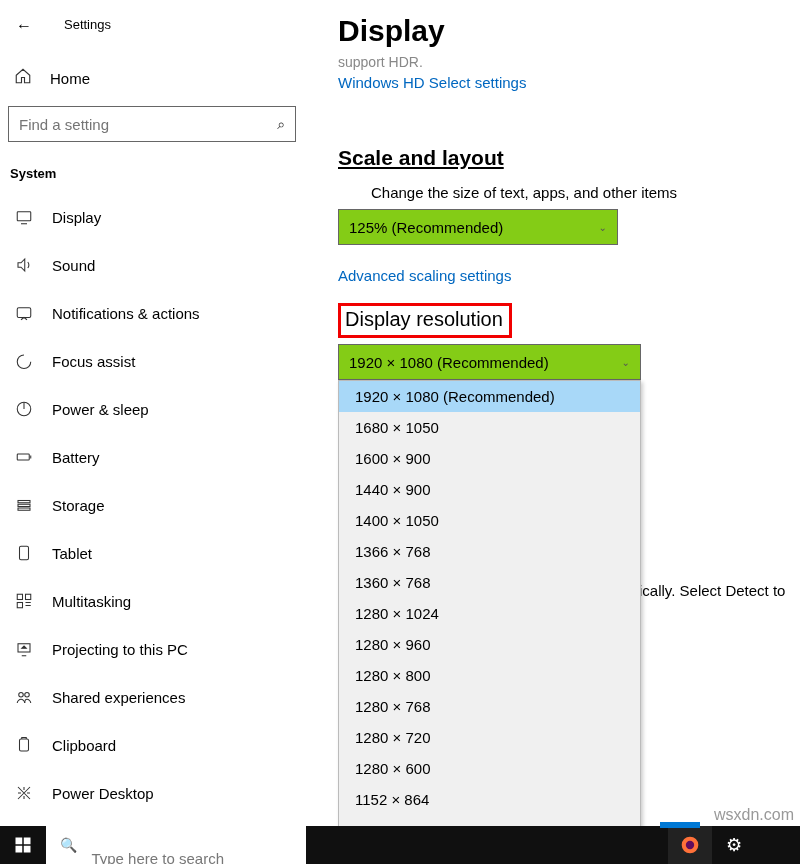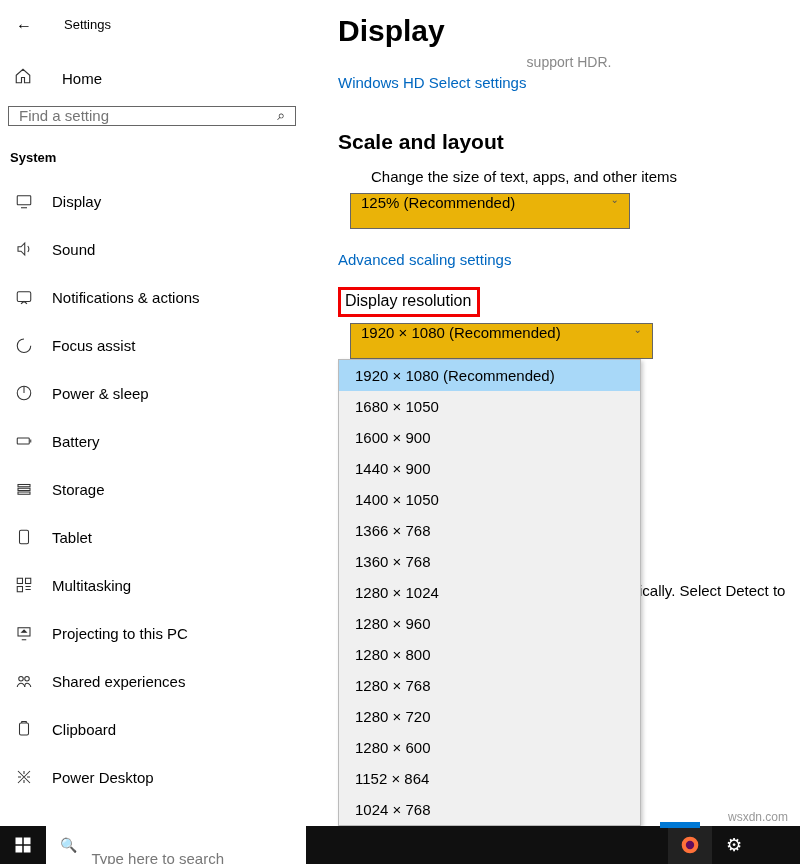--- a/index.html
+++ b/index.html
@@ -5,43 +5,43 @@
 * { box-sizing: border-box; margin: 0; padding: 0; font-family: "Segoe UI", Arial, sans-serif; }
 body { width: 800px; height: 864px; overflow: hidden; background: #fff; position: relative; }
 
 .window { display: flex; height: 826px; }
 
 
 .sidebar { width: 310px; background: #fff; display: flex; flex-direction: column; }
 .title-row { display: flex; align-items: center; height: 48px; padding-left: 16px; gap: 24px; }
 .back-arrow { font-size: 16px; cursor: pointer; }
 .app-title { font-size: 13px; margin-left: 8px; }
-.home-row { display: flex; align-items: center; height: 40px; padding-left: 14px; gap: 30px; margin-top: 10px; cursor: pointer; }
+.home-row { display: flex; align-items: center; height: 40px; padding-left: 14px; gap: 18px; margin-top: 10px; cursor: pointer; }
 .home-icon svg { width: 18px; height: 18px; }
 .home-label { font-size: 15px; }
-.search-box { margin: 8px 14px 12px 8px; border: 1.5px solid #666; height: 20px; display: flex; align-items: flex-start; padding: 0 10px; }
+.search-box { margin: 8px 14px 12px 8px; border: 1.5px solid #666; height: 36px; display: flex; align-items: center; padding: 0 10px; }
 .search-input { flex: 1; border: none; outline: none; font-size: 15px; background: transparent; }
 .search-icon { font-size: 14px; color: #333; }
 .section-label { padding: 12px 10px; font-size: 13px; font-weight: 600; }
 .nav-items { display: flex; flex-direction: column; }
 .nav-item { display: flex; align-items: center; height: 48px; padding-left: 14px; gap: 18px; cursor: pointer; font-size: 15px; }
 .nav-icon { width: 20px; height: 20px; display: flex; align-items: center; justify-content: center; }
 .nav-icon svg { width: 18px; height: 18px; stroke: #333; fill: none; stroke-width: 1.4; }
 
 
 .main { flex: 1; padding: 14px 0 0 28px; overflow: hidden; }
 .page-title { font-size: 30px; font-weight: 600; margin-bottom: 2px; }
-.sub-text { font-size: 14px; color: #888; margin-top: 6px; text-align: center; }
+.sub-text { font-size: 14px; color: #888; margin-top: 6px; }
 .link { color: #0067c0; font-size: 15px; cursor: pointer; margin-top: 4px; display: inline-block; }
-.h2 { font-size: 21px; font-weight: 600; margin-top: 38px; margin-bottom: 14px; }
+.h2 { font-size: 21px; font-weight: 600; margin-top: 54px; margin-bottom: 14px; text-decoration: underline; }
 .field-label { font-size: 15px; margin-bottom: 8px; margin-left: 33px; }
-.dropdown { width: 280px; height: 36px; border: 1.5px solid #666; display: flex; padding: 0 10px; justify-content: space-between; cursor: pointer; font-size: 15px; background: #eab308; margin-left: 12px; }
+.dropdown { width: 280px; height: 36px; border: 1.5px solid #666; display: flex; align-items: center; padding: 0 10px; justify-content: space-between; cursor: pointer; font-size: 15px; background: #84cc16; }
 .chev { font-size: 10px; color: #555; }
 .adv-link { margin-top: 18px; margin-bottom: 18px; }
-.hl-label { border: 3px solid #f10000; padding: 2px 6px 4px 4px; display: inline-block; font-size: 16px; margin-bottom: 6px; }
+.hl-label { border: 3px solid #f10000; padding: 2px 6px 4px 4px; display: inline-block; font-size: 20px; margin-bottom: 6px; }
 
 
 .dd-container { width: 303px; position: relative; }
 .dd-list { position: absolute; left: 0; top: 36px; width: 303px; background: #f0f0f0; border: 1px solid #bbb; box-shadow: 2px 2px 4px rgba(0,0,0,0.2); z-index: 5; }
 .dd-item { height: 31px; display: flex; align-items: center; padding-left: 16px; font-size: 15px; cursor: pointer; }
 .dd-item.selected { background: #a8d8f8; }
 
 
 .bg-text { position: absolute; left: 614px; top: 582px; font-size: 15px; z-index: 1; }
 
@@ -51,21 +51,21 @@
 .start-btn svg { width: 18px; height: 18px; fill: #fff; }
 .search-bar { flex: 0 0 260px; background: #fff; display: flex; align-items: center; padding-left: 14px; gap: 14px; cursor: text; }
 .search-bar .sicon { color: #555; font-size: 14px; }
 .search-bar .stext { color: #777; font-size: 15px; margin-top: 26px; }
 .tb-spacer { flex: 1; }
 .tb-icon { width: 44px; display: flex; align-items: center; justify-content: center; cursor: pointer; }
 .tb-icon.orange { background: #222; }
 .firefox-icon { width: 20px; height: 20px; }
 .gear-icon { color: #fff; font-size: 18px; }
 .tb-highlight { position: absolute; right: 100px; bottom: 36px; width: 40px; height: 6px; background: #0078d4; }
-.wm { position: absolute; right: 12px; bottom: 40px; font-size: 12px; color: #999; }
+.wm { position: absolute; right: 6px; bottom: 40px; font-size: 16px; color: #999; }
 </style>
 </head>
 <body>
 
 <div class="window">
   <div class="sidebar">
     <div class="title-row">
       <span class="back-arrow">←</span>
       <span class="app-title">Settings</span>
     </div>

